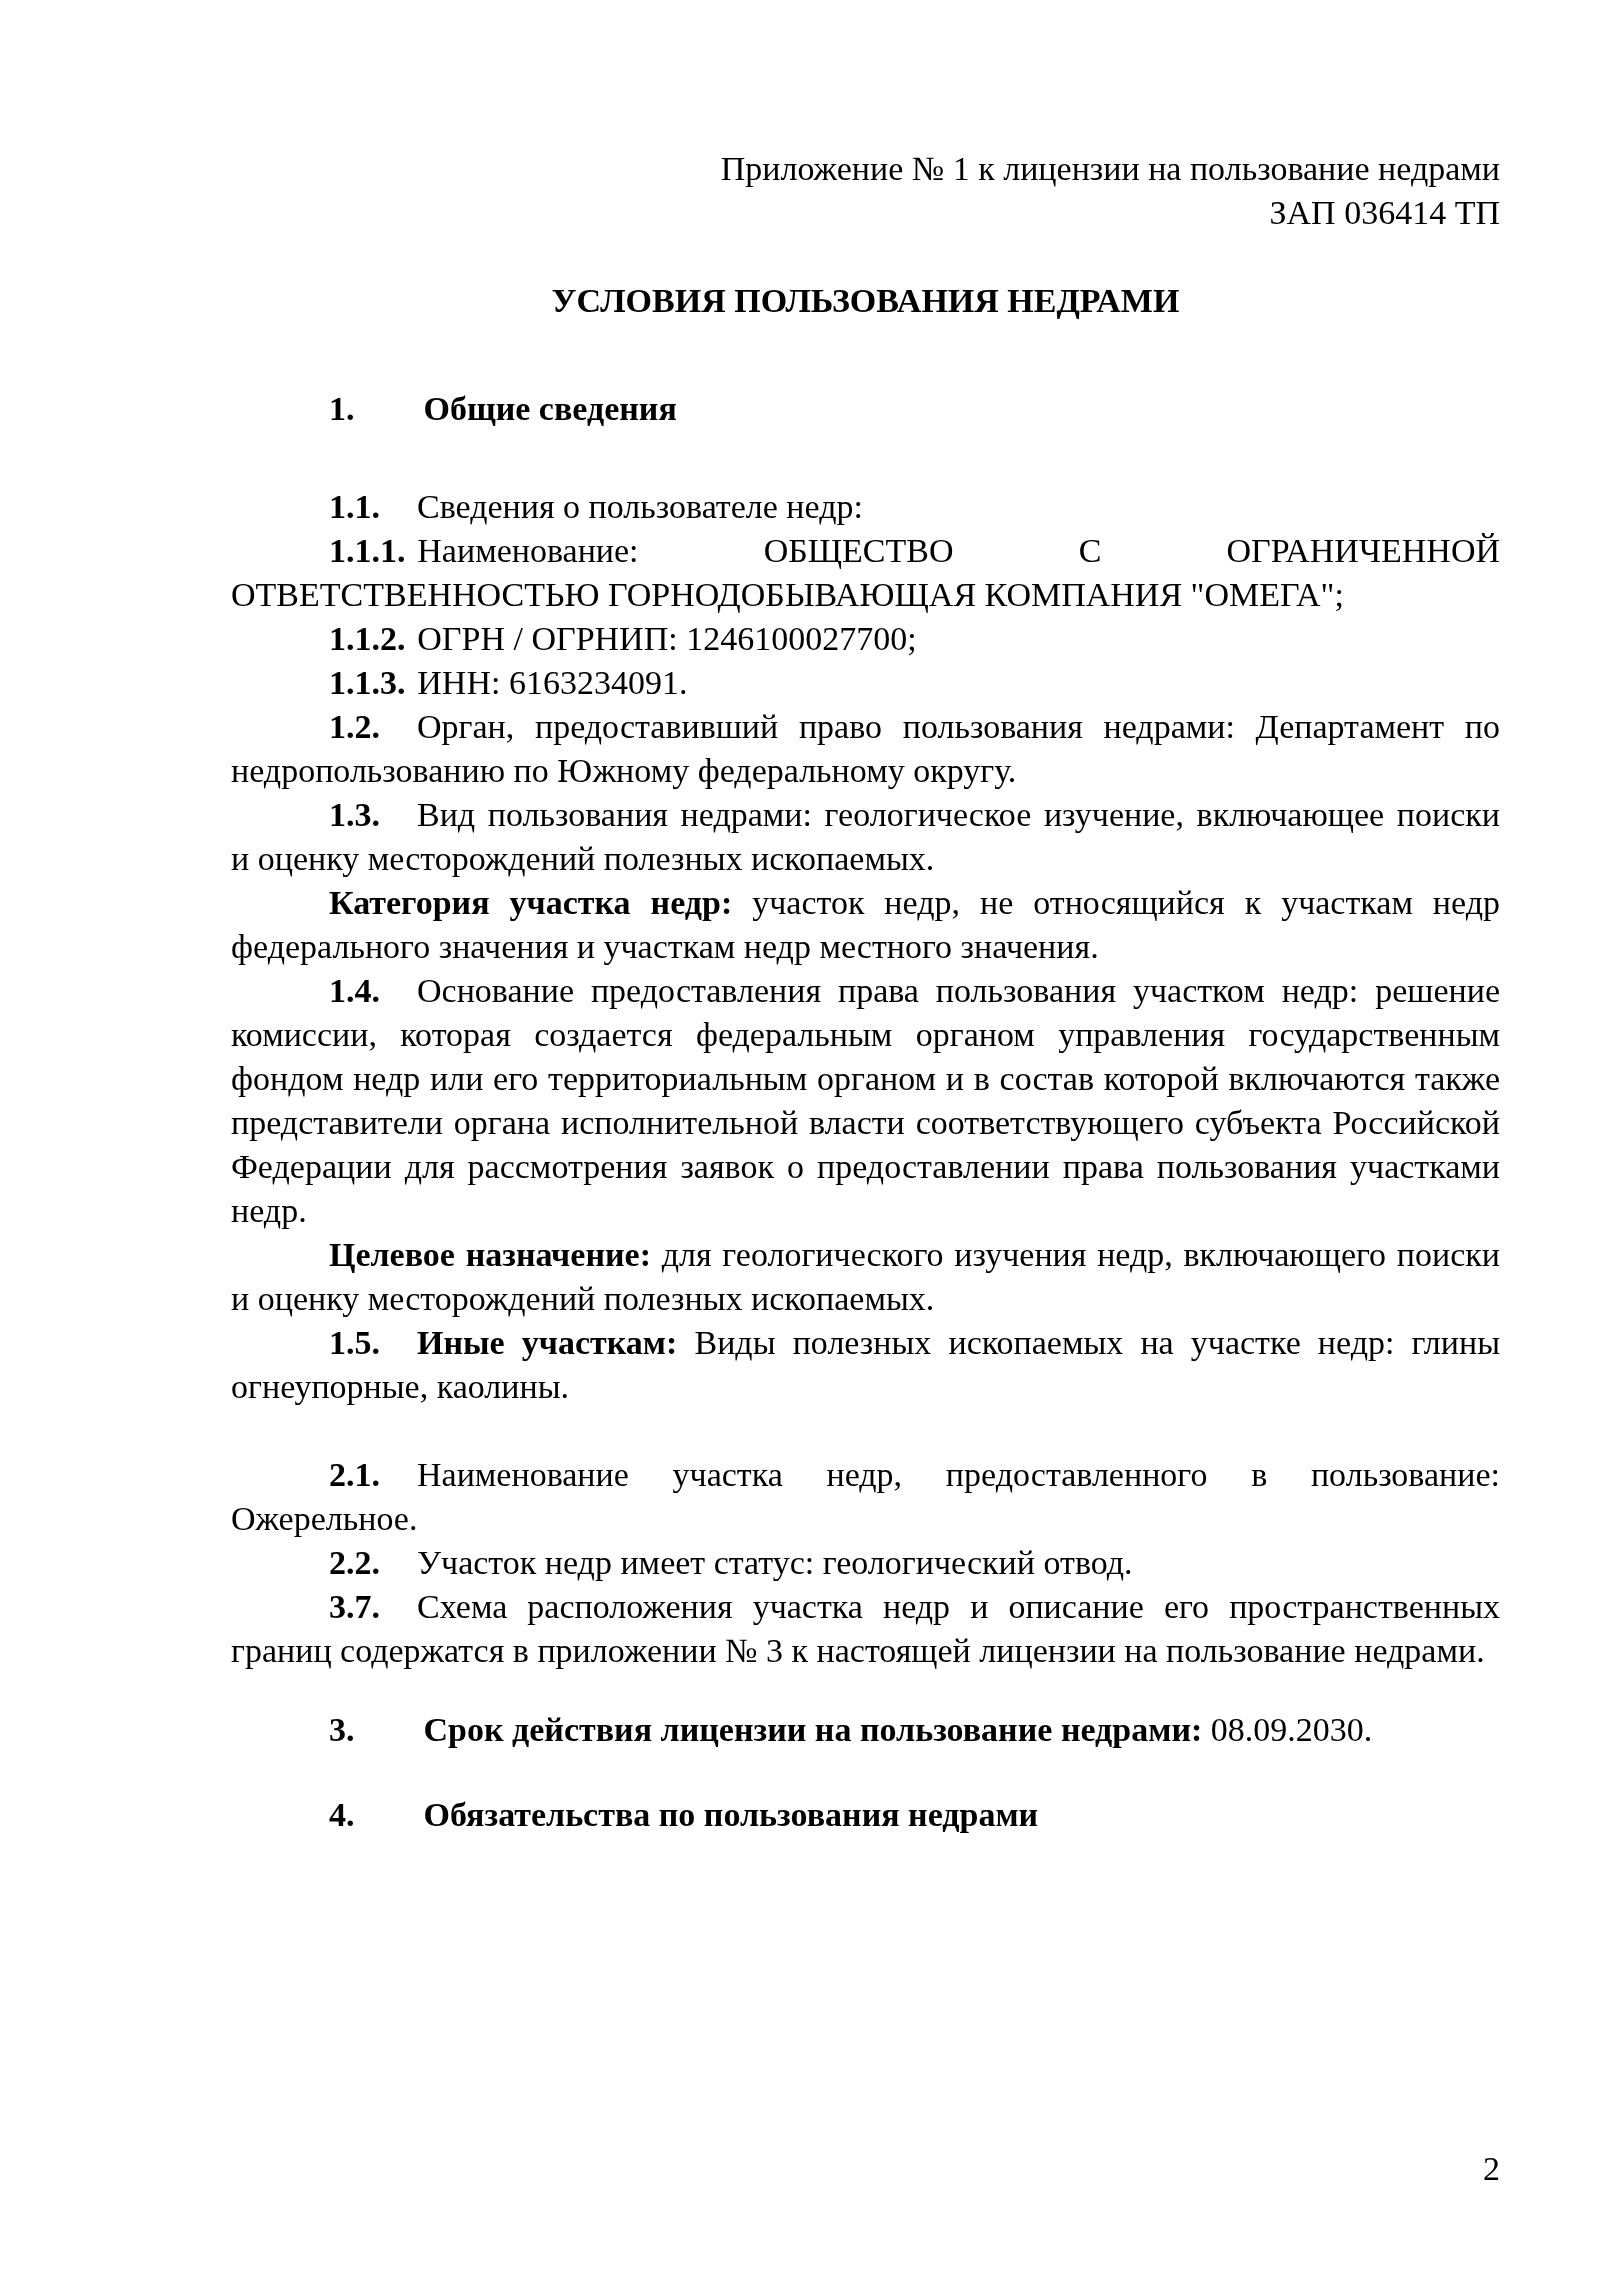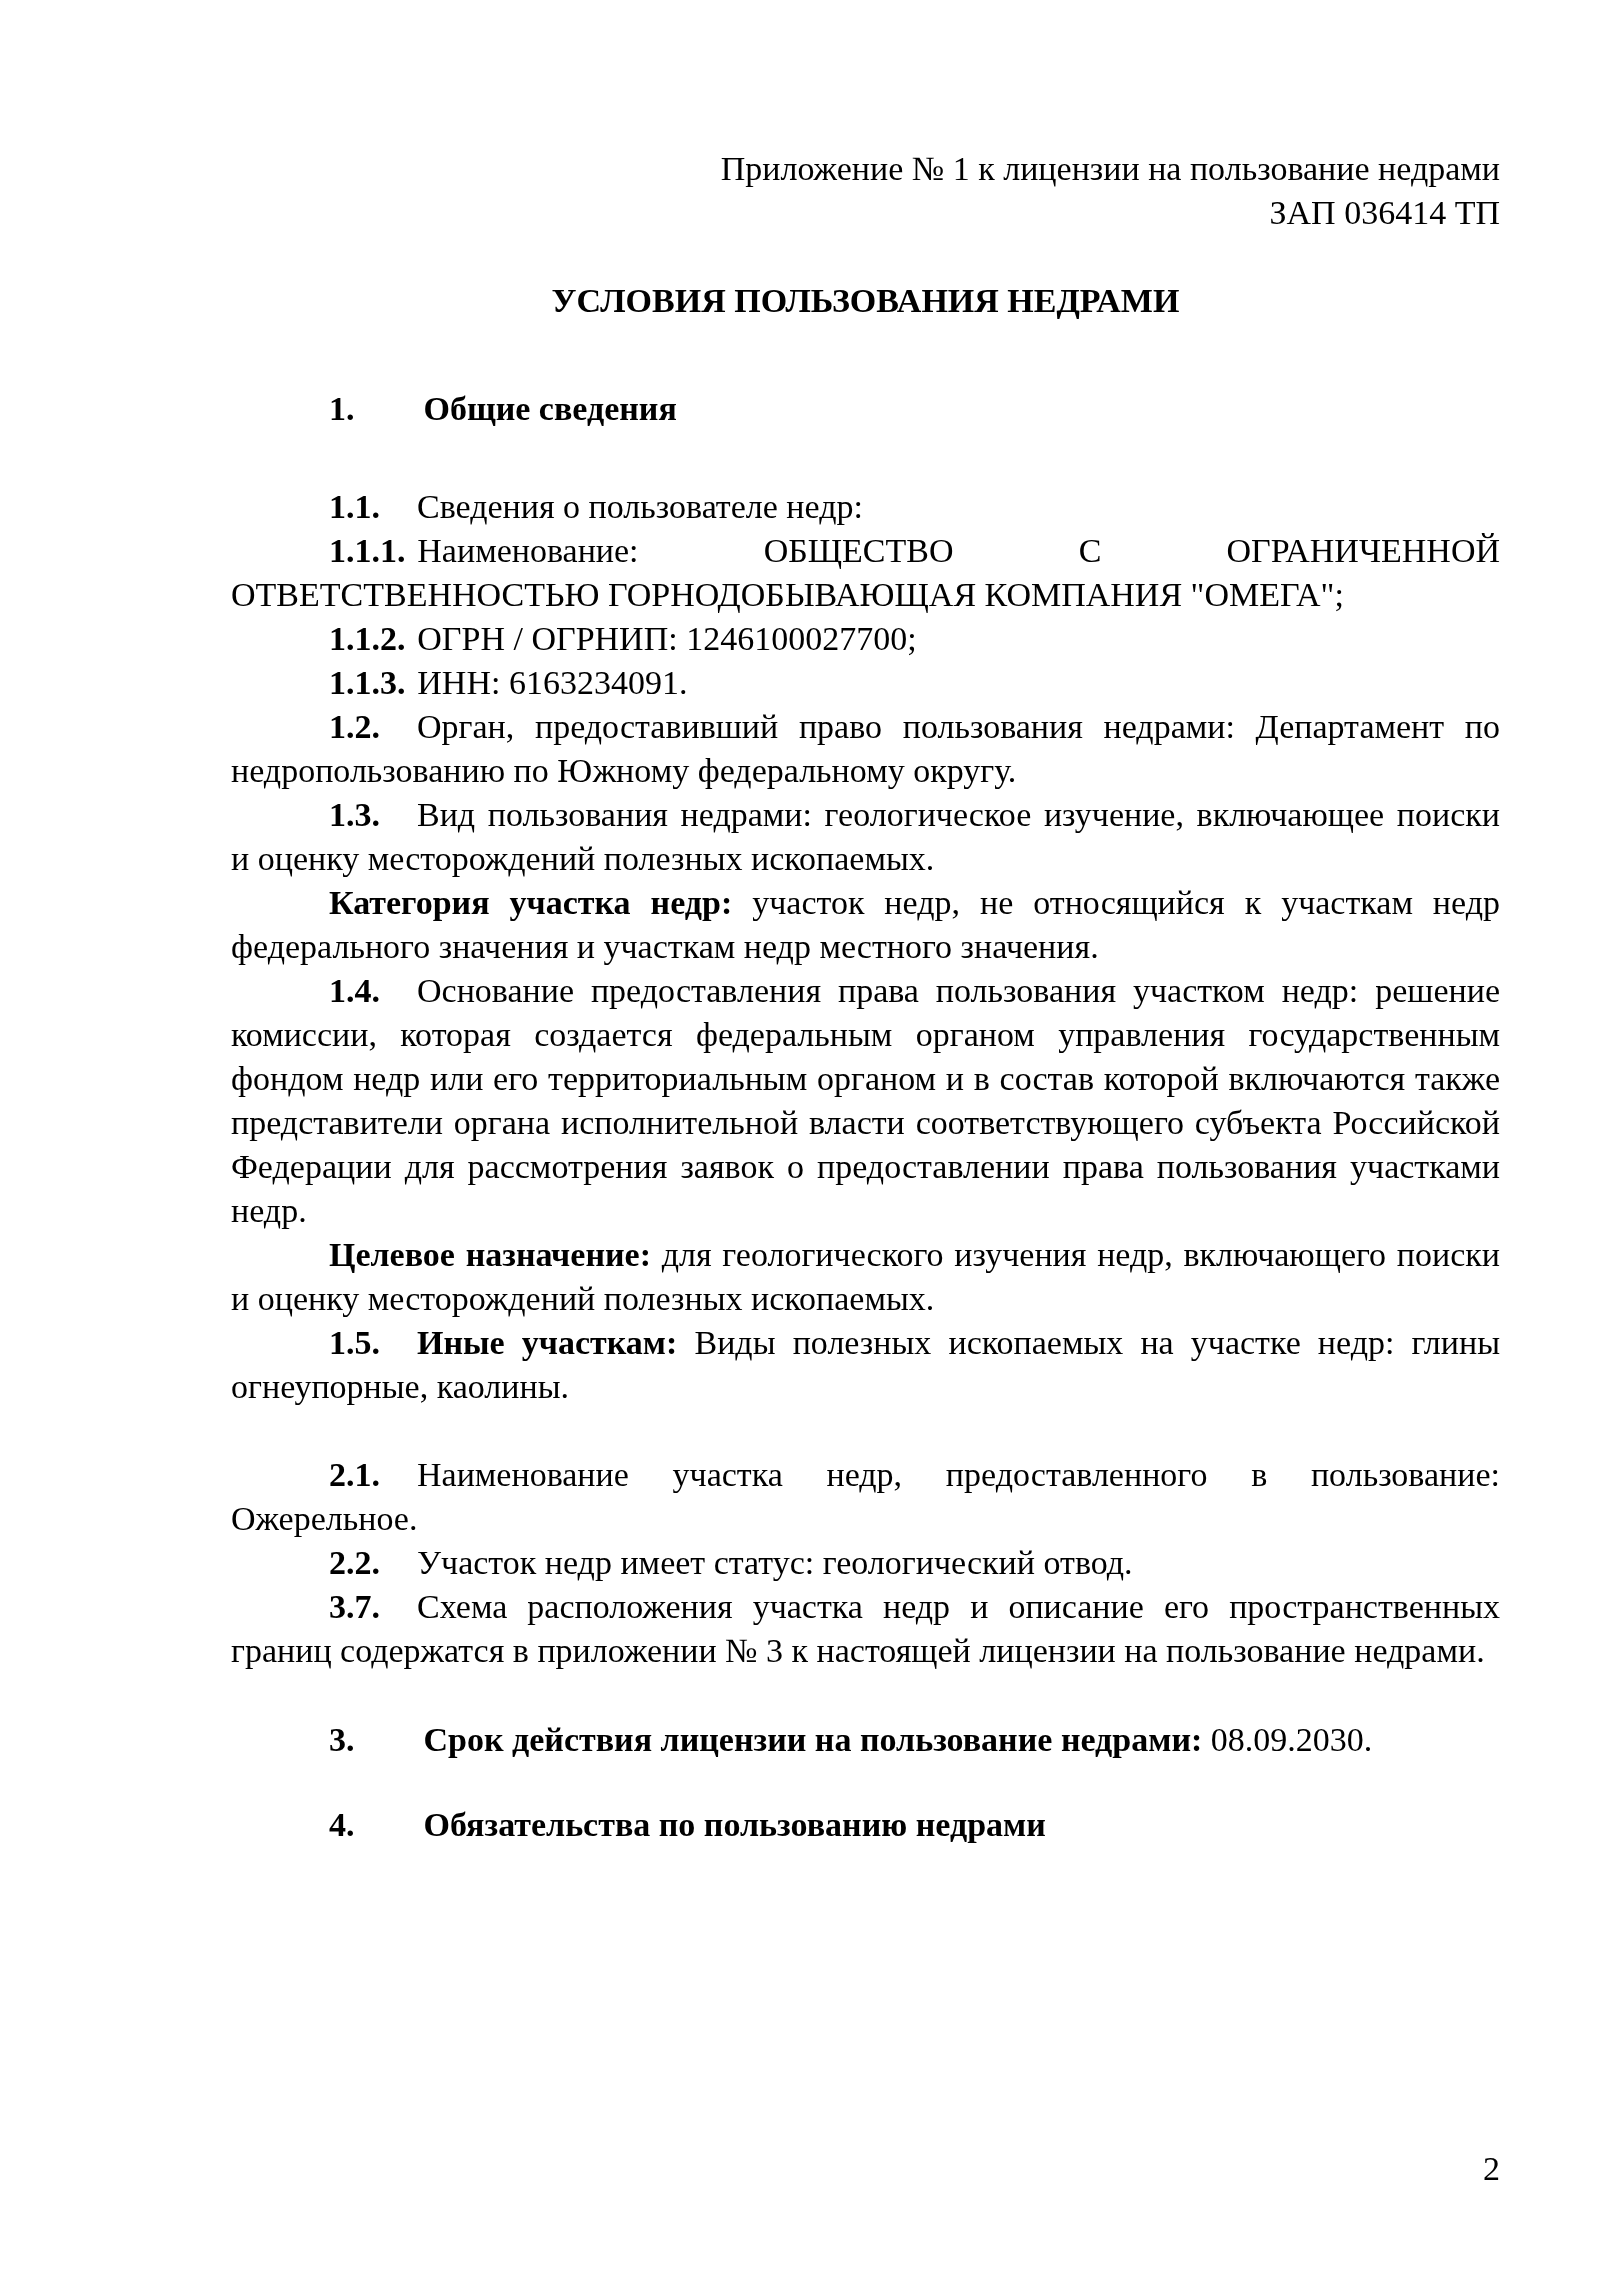--- a/index.html
+++ b/index.html
@@ -47,21 +47,21 @@
   .b { font-weight: 700; }
   .t { font-weight: 400; }
   .tab { display: inline-block; }
   .tab-lg { width: 69px; }
   .tab-md { width: 37px; }
   .tab-sm { width: 11.8px; }
   #h-s1 { margin-top: 59px; }
   #group-1 { margin-top: 49px; }
   #h-s2 { margin-top: 49px; }
   #group-2 { margin-top: 44px; }
-  #h-s3 { margin-top: 40px; }
+  #h-s3 { margin-top: 30px; }
   #h-s4 { margin-top: 31px; }
   .page-num {
     position: absolute;
     top: 2147px;
     right: 116px;
     line-height: 44px;
     text-align: right;
   }
 </style>
 </head>
@@ -93,18 +93,18 @@
 
 
   <div id="group-2">
     <p class="para"><span class="b">2.1.</span><span class="tab tab-md"></span><span class="t">Наименование участка недр, предоставленного в пользование: Ожерельное.</span></p>
     <p class="para"><span class="b">2.2.</span><span class="tab tab-md"></span><span class="t">Участок недр имеет статус: геологический отвод.</span></p>
     <p class="para"><span class="b">3.7.</span><span class="tab tab-md"></span><span class="t">Схема расположения участка недр и описание его пространственных границ содержатся в приложении № 3 к настоящей лицензии на пользование недрами.</span></p>
   </div>
 
   <p class="heading" id="h-s3"><span class="b">3.</span><span class="tab tab-lg"></span><span class="b">Срок действия лицензии на пользование недрами:</span> <span class="t">08.09.2030.</span></p>
 
-  <p class="heading" id="h-s4"><span class="b">4.</span><span class="tab tab-lg"></span><span class="b">Обязательства по пользованию недрами</span></p>
+  <p class="heading" id="h-s4"><span class="b">4.</span><span class="tab tab-lg"></span><span class="b">Обязательства по пользования недрами</span></p>
 
   <div class="page-num">2</div>
 
 </div>
 
 
 </body></html>

